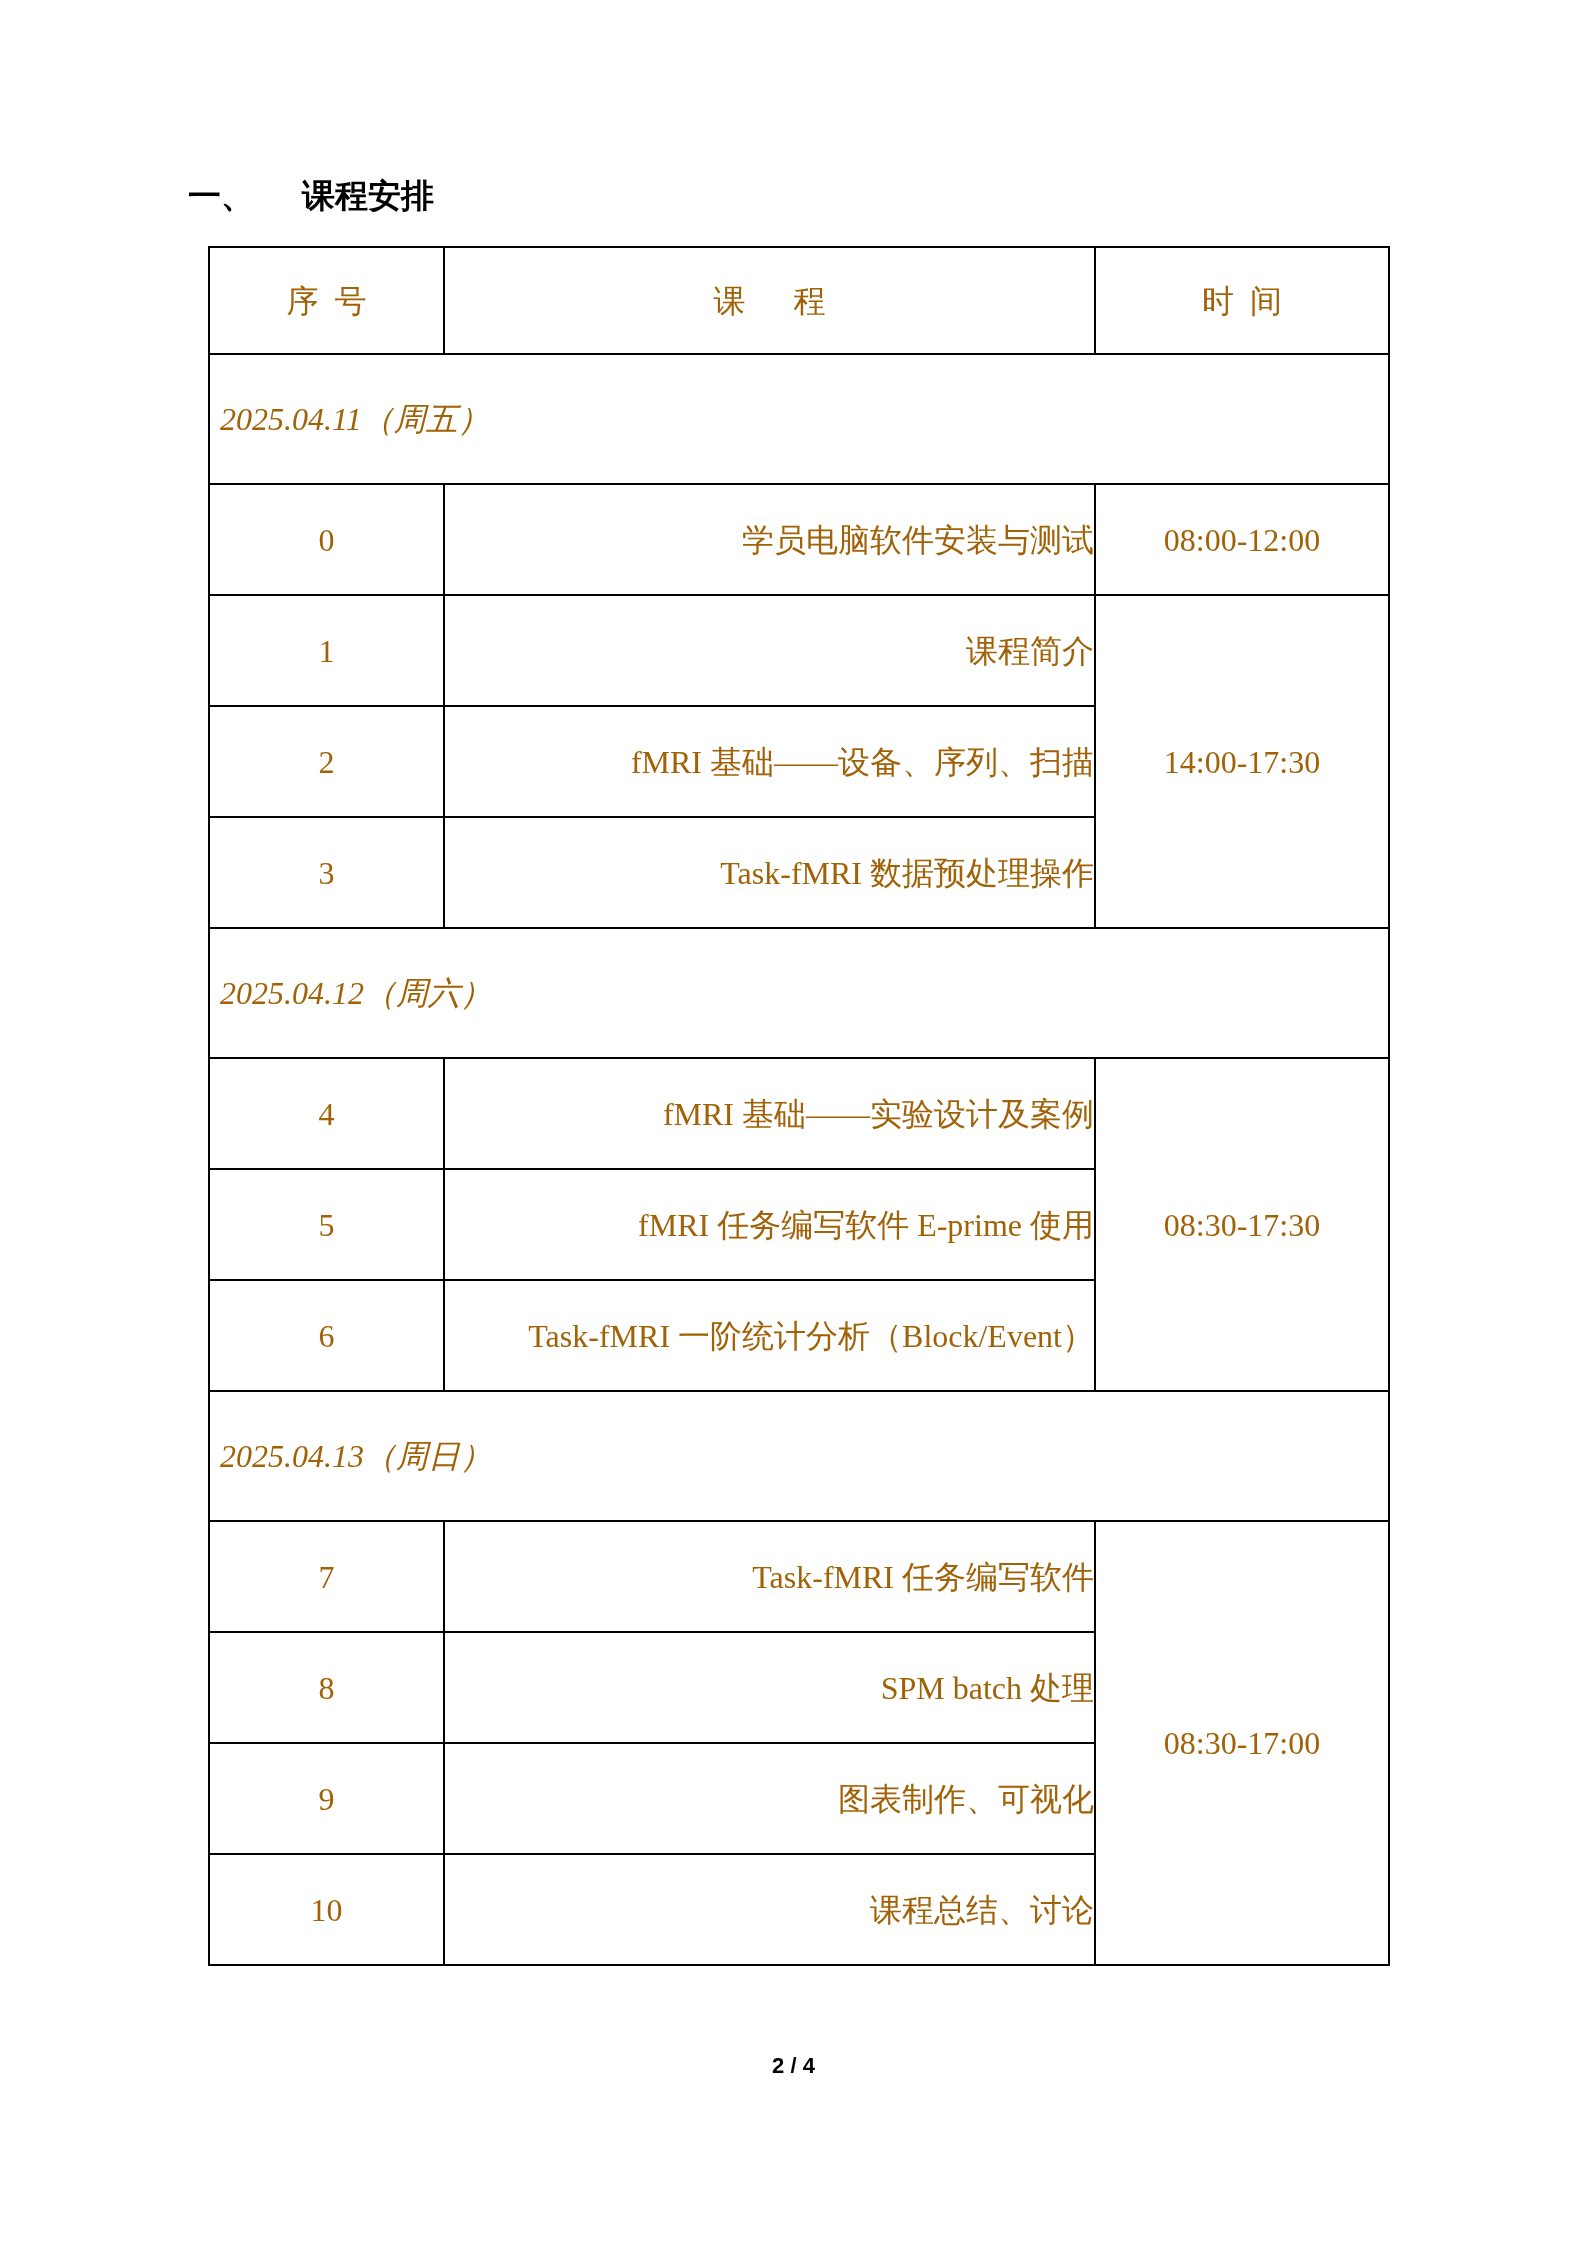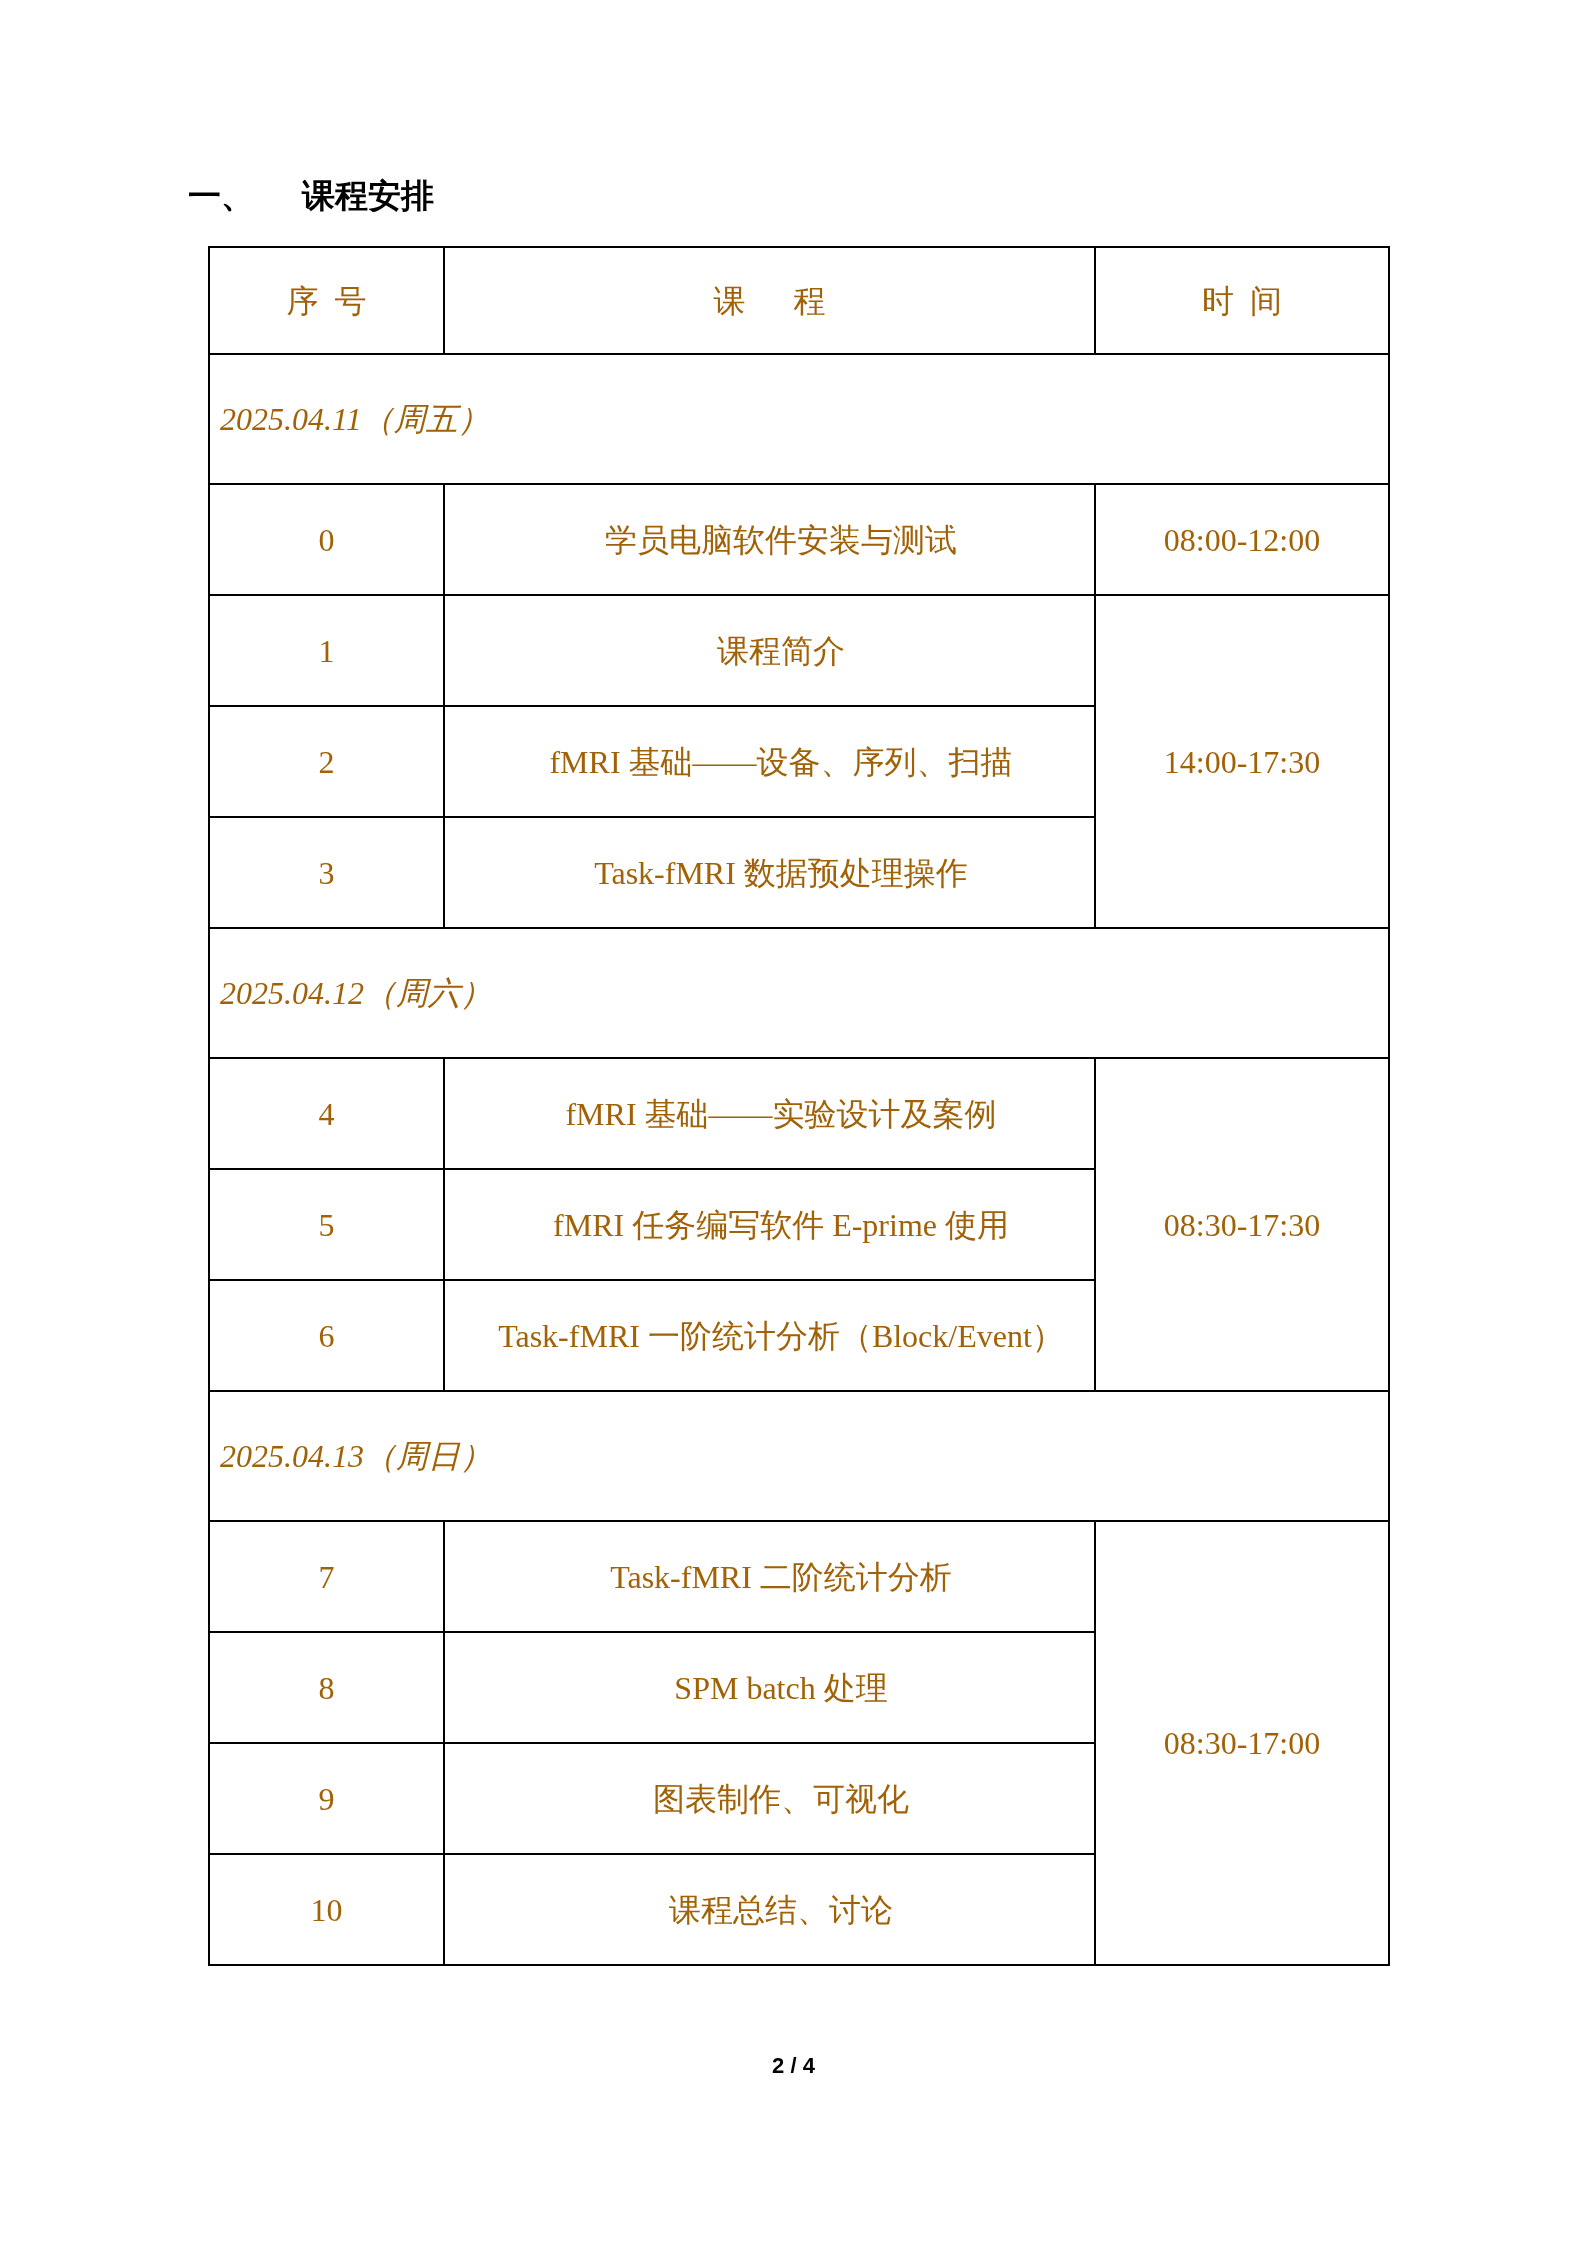--- a/index.html
+++ b/index.html
@@ -46,21 +46,21 @@
     white-space: pre;
   }
   tr.row-date { height: 130px; }
   tr.row-date td {
     font-style: italic;
     text-align: left;
     padding-left: 10px;
   }
   tr.row-course { height: 111px; }
   td.cell-no { text-align: center; }
-  td.cell-course { text-align: center; padding-left: 23px; }
+  td.cell-course { text-align: right; padding-left: 23px; }
   td.cell-time { text-align: center; border-radius: 19px; }
 
   .footer {
     position: absolute;
     top: 2051px;
     left: 0;
     width: 100%;
     text-align: center;
     font-family: "Liberation Sans", "DejaVu Sans", sans-serif;
     font-size: 22px;
@@ -127,21 +127,21 @@
       <tr class="row-course">
         <td class="cell-no">6</td>
         <td class="cell-course">Task-fMRI 一阶统计分析（Block/Event）</td>
       </tr>
 
       <tr class="row-date">
         <td colspan="3">2025.04.13（周日）</td>
       </tr>
       <tr class="row-course">
         <td class="cell-no">7</td>
-        <td class="cell-course">Task-fMRI 二阶统计分析</td>
+        <td class="cell-course">Task-fMRI 任务编写软件</td>
         <td class="cell-time" rowspan="4">08:30-17:00</td>
       </tr>
       <tr class="row-course">
         <td class="cell-no">8</td>
         <td class="cell-course">SPM batch 处理</td>
       </tr>
       <tr class="row-course">
         <td class="cell-no">9</td>
         <td class="cell-course">图表制作、可视化</td>
       </tr>

